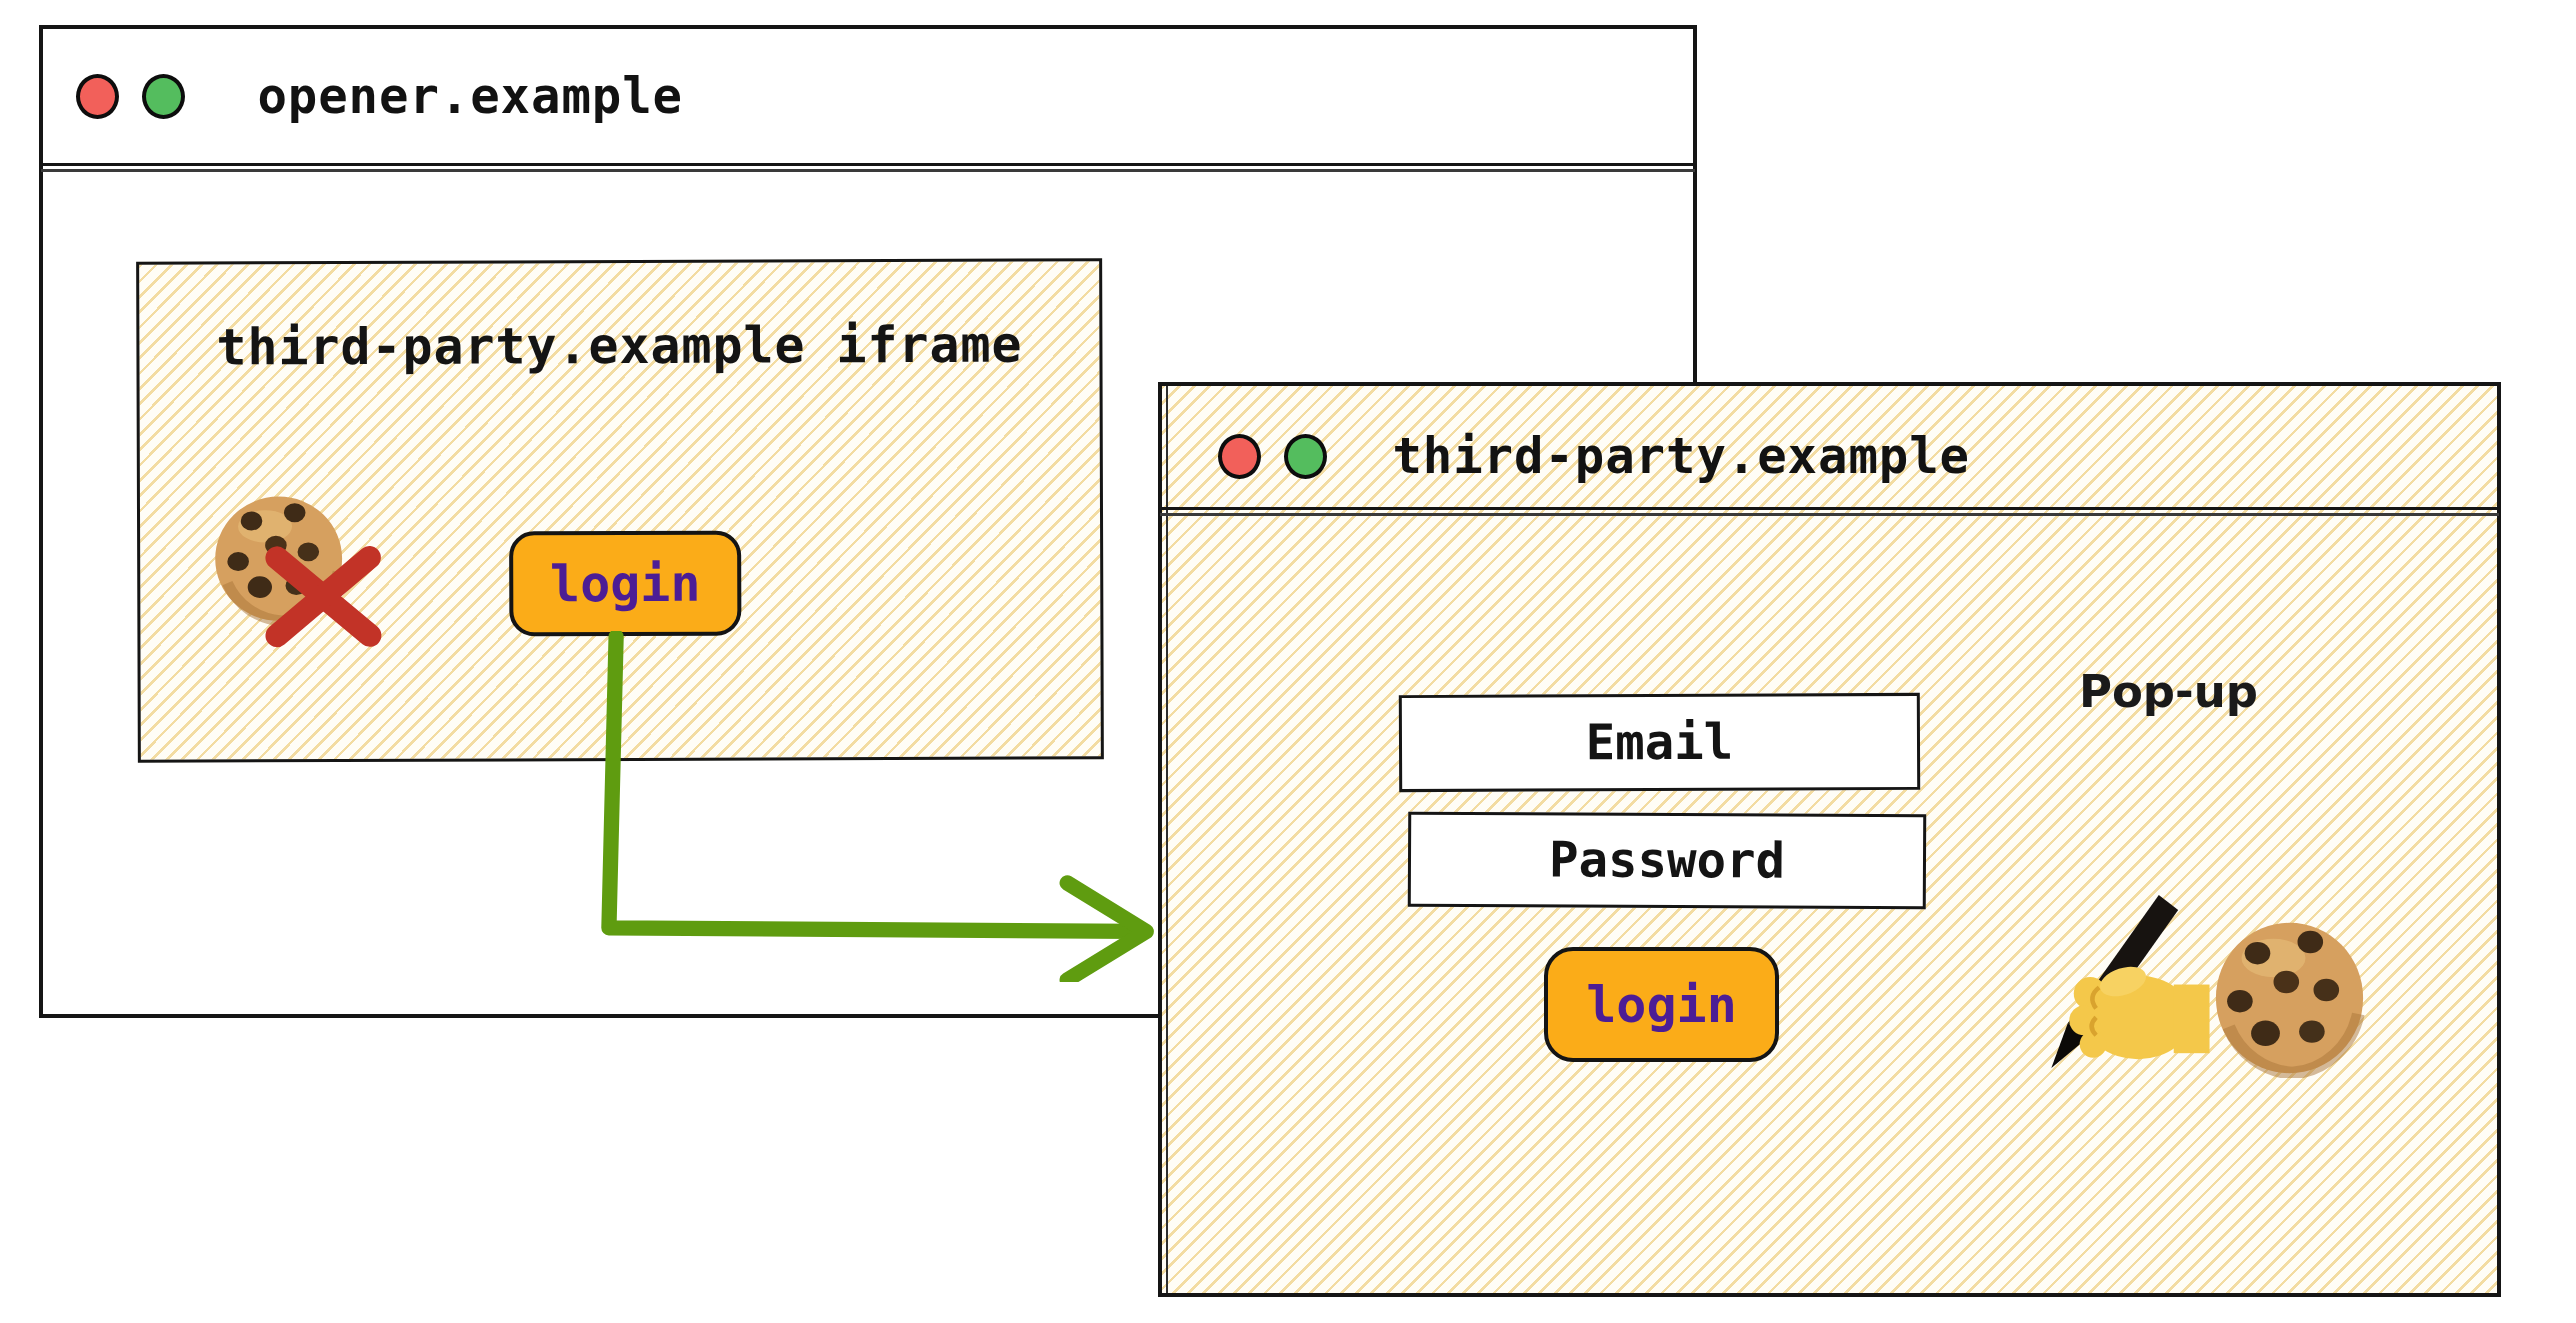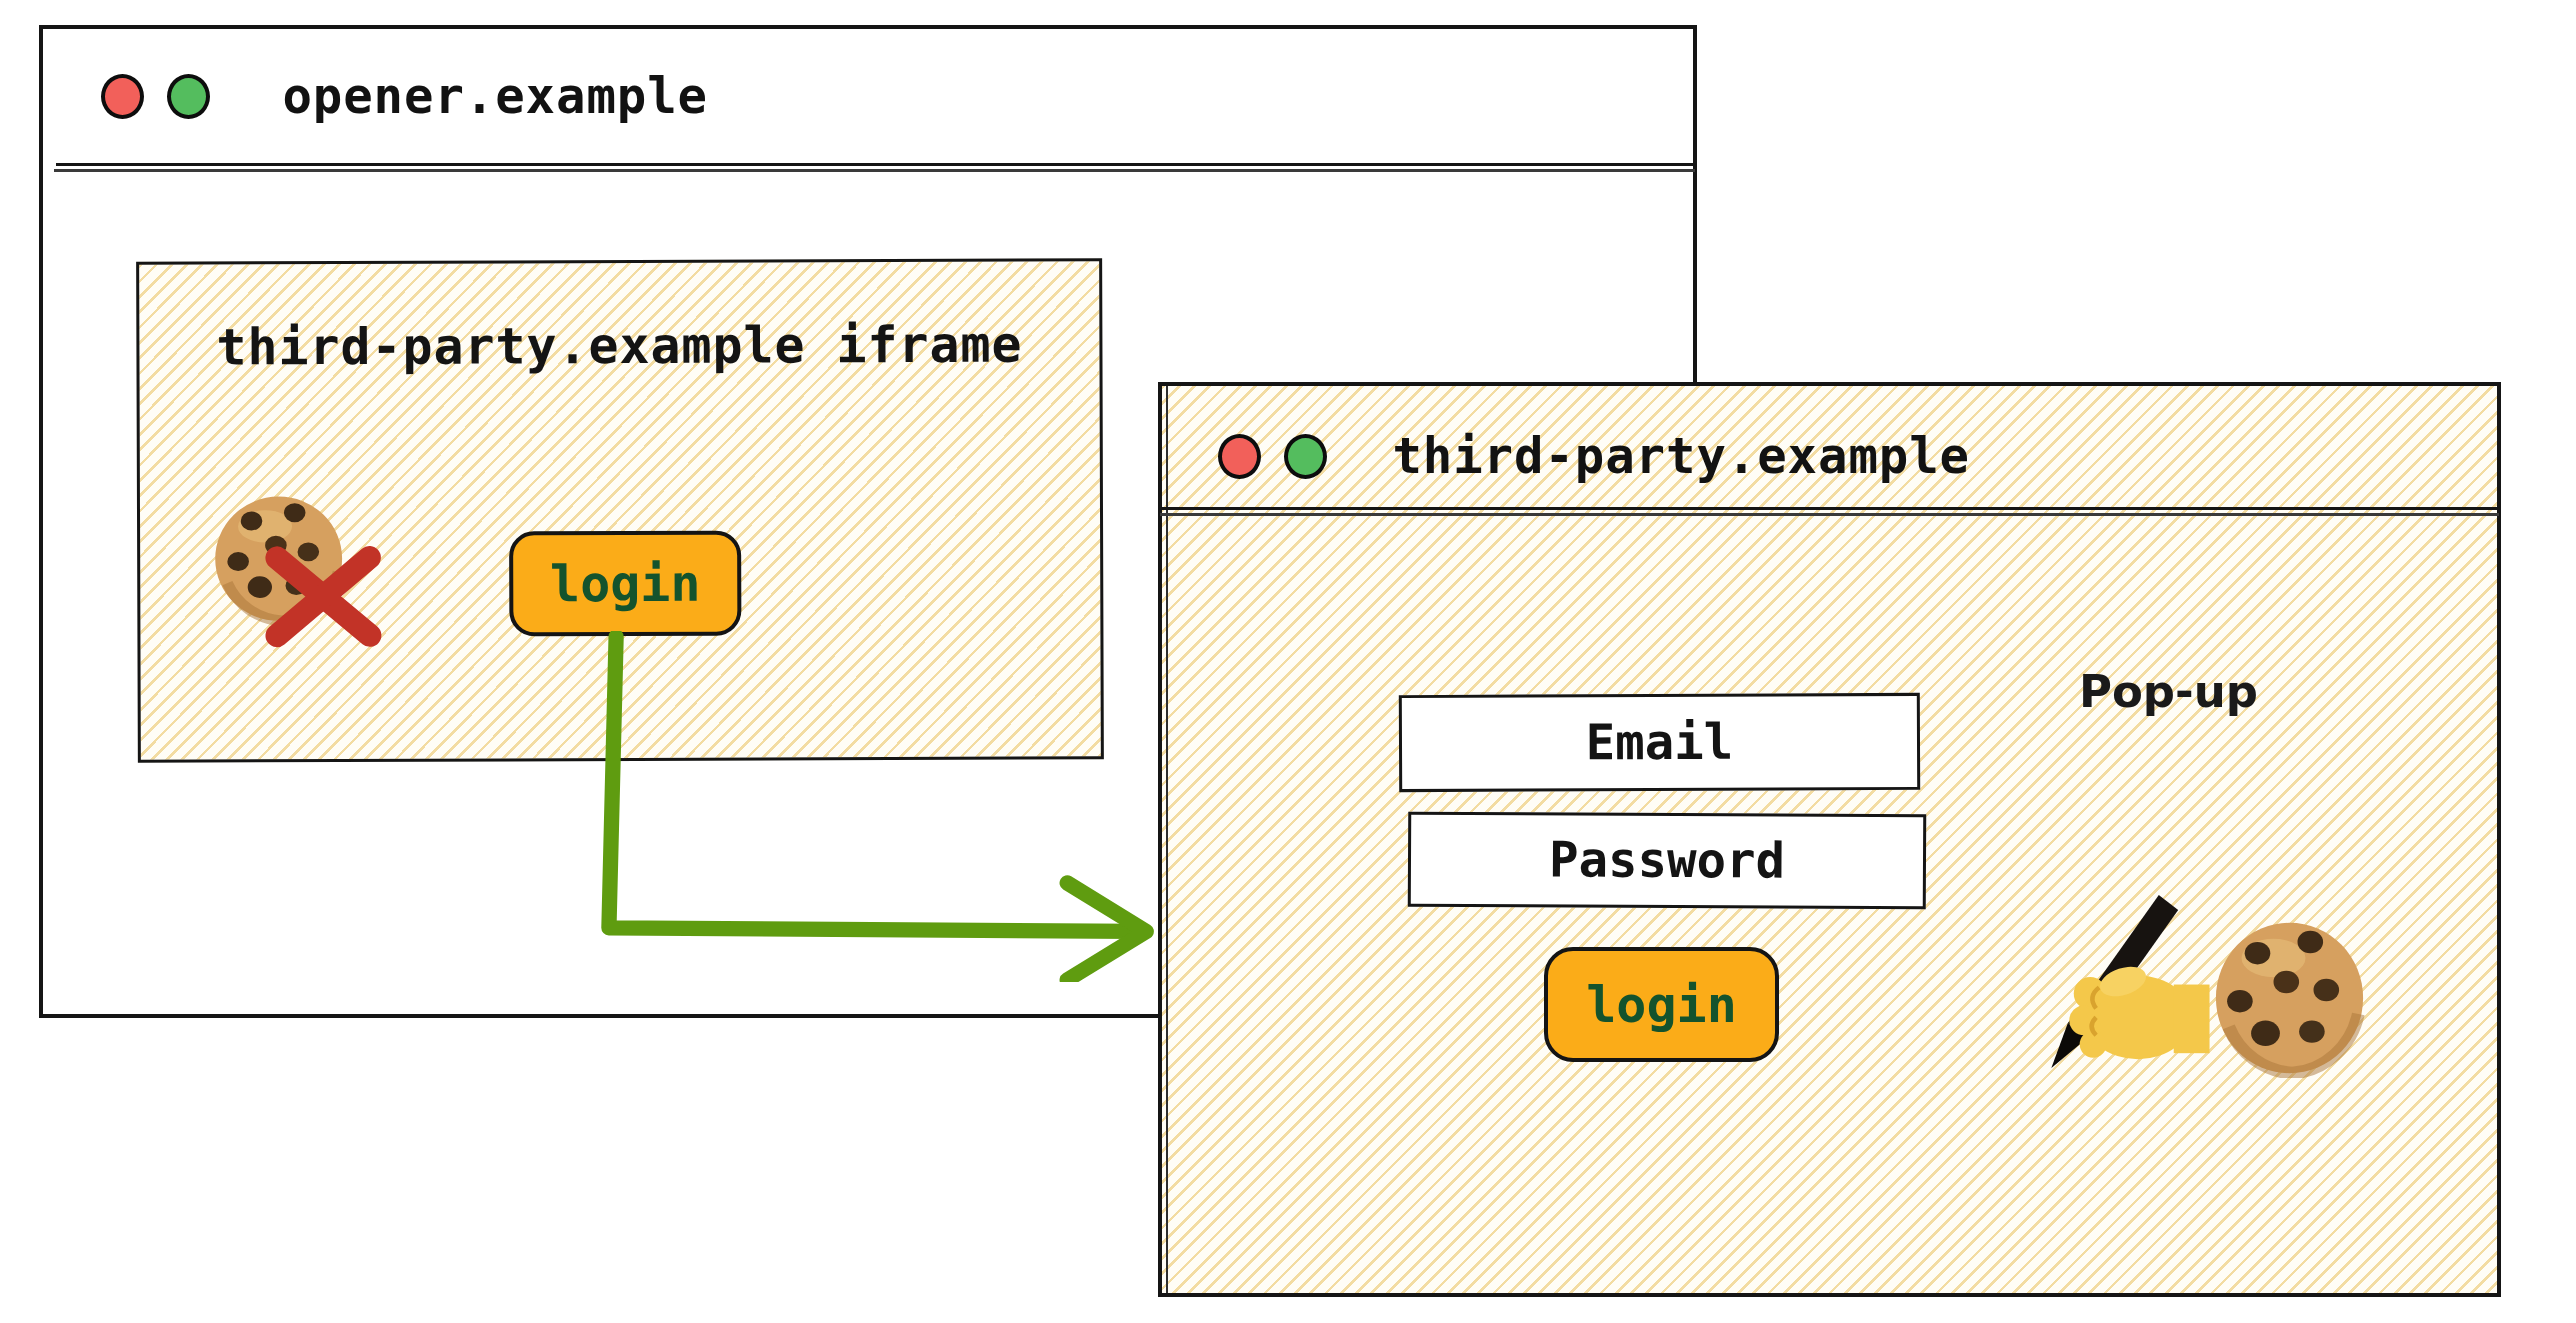--- a/index.html
+++ b/index.html
@@ -24,21 +24,21 @@
     border:4.5px solid #0d0d0d;flex:0 0 auto;
   }
   .window-title{
     font-size:49px;font-weight:700;letter-spacing:0.9px;white-space:nowrap;color:#121212;
   }
   .mono-label{font-weight:700;color:#141414;}
   .sketchbox{position:absolute;box-sizing:border-box;border:3.6px solid #151515;}
   .btn{
     position:absolute;box-sizing:border-box;border:4.5px solid #141414;border-radius:25px;
     background:#fbac18;display:flex;align-items:center;justify-content:center;
-    font-size:50px;font-weight:700;color:#14532d;cursor:pointer;
+    font-size:50px;font-weight:700;color:#4c1d95;cursor:pointer;
   }
   .field{
     position:absolute;box-sizing:border-box;border:3.6px solid #151515;background:#ffffff;
     display:flex;align-items:center;justify-content:center;
     font-size:49px;font-weight:700;color:#141414;
   }
   .xbar{
     position:absolute;left:50%;top:50%;width:144px;height:23.4px;margin:-11.7px 0 0 -72px;
     border-radius:12.6px;background:#c23327;
   }
@@ -47,21 +47,21 @@
   }
   .svg-icon{position:absolute;}
 </style>
 </head>
 <body>
 
 <div id="canvas">
 
   <div class="window" id="opener-window" style="left:39px;top:25px;width:1658px;height:993px;background:#ffffff;z-index:1;">
 
-    <div class="titlebar" style="height:137px;padding-left:45px;background:#ffffff;margin-left:13px;">
+    <div class="titlebar" style="height:137px;padding-left:33px;background:#ffffff;">
       <span class="dot" style="background:#f2605a;margin-right:23.4px;"></span>
       <span class="dot" style="background:#54bd5e;"></span>
       <span class="window-title" style="margin-left:72px;">opener.example</span>
     </div>
 
     <div class="sketchbox hatch" style="left:94px;top:231px;width:966px;height:501px;transform:rotate(-0.2deg);">
       <div class="mono-label" style="position:absolute;left:0;right:0;top:54px;text-align:center;font-size:50px;letter-spacing:0.9px;">third-party.example iframe</div>
 
       <div style="position:absolute;left:61px;top:227px;width:162px;height:144px;">
         <svg class="svg-icon" style="left:0;top:0;width:155px;height:135px;" viewBox="0 0 100 100">

